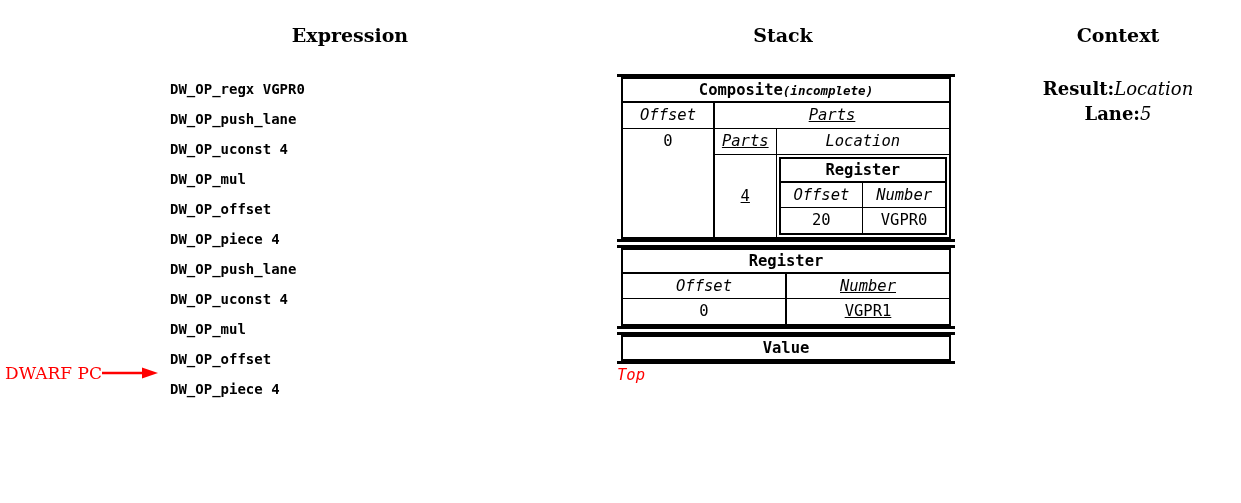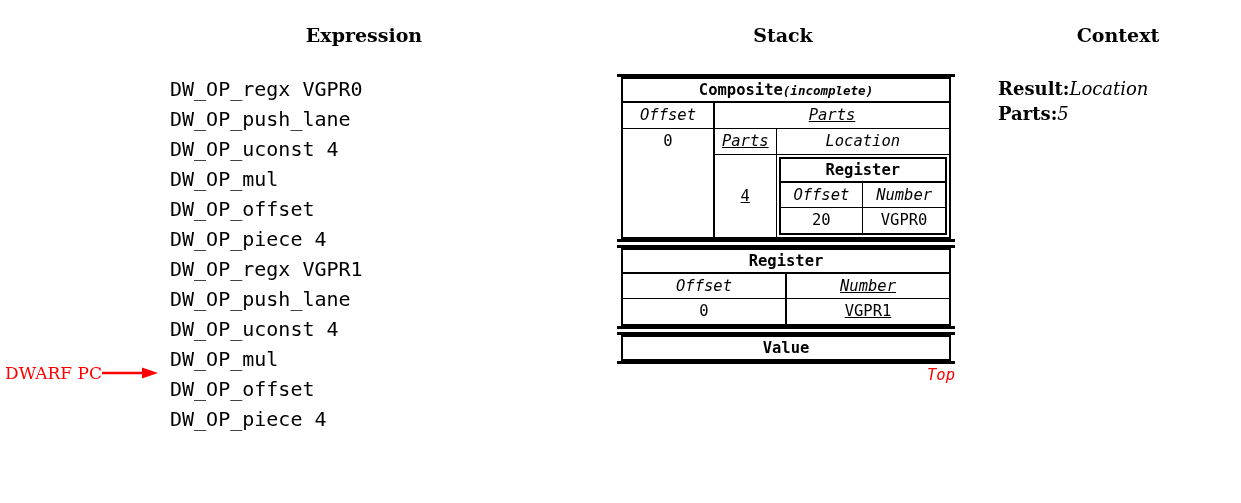--- a/index.html
+++ b/index.html
@@ -19,39 +19,40 @@
   
   .col-head {
     position: absolute;
     font-family: "DejaVu Serif", serif;
     font-weight: bold;
     font-size: 19px;
     color: #000;
     text-align: center;
     white-space: nowrap;
   }
-  #head-expression { left: 244px; top: 24px; width: 240px; }
+  #head-expression { left: 230px; top: 24px; width: 240px; }
   #head-stack      { left: 663px; top: 24px; width: 240px; }
   #head-context    { left: 998px; top: 24px; width: 240px; }
 
   
   #expression-list {
     position: absolute;
     left: 170px;
     top: 74px;
     width: 300px;
   }
   .expr-line {
     font-family: "DejaVu Sans Mono", monospace;
-    font-size: 20px;
+    font-size: 14px;
     line-height: 30px;
     height: 30px;
     color: #000;
     white-space: pre;
     letter-spacing: 0px;
+    font-weight: bold;
   }
 
   
   #pc-marker {
     position: absolute;
     left: 5px;
     top: 362px;
     display: flex;
     align-items: center;
     height: 22px;
@@ -134,35 +135,36 @@
     border-collapse: collapse;
     border: 2px solid #000;
     box-sizing: border-box;
     background: #fff;
   }
   .nested-wrap { padding: 2px 2px 2px 2px !important; border: 1px solid #000 !important; }
 
   
   #top-label {
     width: 338px;
-    text-align: right;
+    text-align: left;
     font-family: "DejaVu Sans Mono", monospace;
     font-style: italic;
     font-size: 15.5px;
     color: #ff0000;
     line-height: 22px;
     margin-left: 0;
   }
 
   
   #context-block {
     position: absolute;
     left: 998px;
     top: 76px;
     width: 240px;
+    text-align: center;
     font-family: "DejaVu Serif", serif;
     font-size: 18px;
     color: #000;
   }
   .ctx-row { line-height: 25px; white-space: nowrap; }
   .ctx-key { font-weight: bold; }
   .ctx-val { font-style: italic; }
 </style>
 </head>
 <body>
@@ -173,21 +175,20 @@
   <div class="col-head" id="head-context">Context</div>
   <div class="col-head" id="head-stack">Stack</div>
 
   <div id="expression-list">
     <div class="expr-line">DW_OP_regx VGPR0</div>
     <div class="expr-line">DW_OP_push_lane</div>
     <div class="expr-line">DW_OP_uconst 4</div>
     <div class="expr-line">DW_OP_mul</div>
     <div class="expr-line">DW_OP_offset</div>
     <div class="expr-line">DW_OP_piece 4</div>
-    <div class="expr-line">DW_OP_regx VGPR1</div>
     <div class="expr-line">DW_OP_push_lane</div>
     <div class="expr-line">DW_OP_uconst 4</div>
     <div class="expr-line">DW_OP_mul</div>
     <div class="expr-line">DW_OP_offset</div>
     <div class="expr-line">DW_OP_piece 4</div>
   </div>
 
   <div id="pc-marker">
     <span class="pc-label">DWARF PC</span>
     <svg class="pc-arrow" viewBox="0 0 56 14">
@@ -267,16 +268,16 @@
       </tr>
     </tbody>
       </table>
     <div class="rule-thick"></div>
 
     <div id="top-label">Top</div>
   </div>
 
   <div id="context-block">
     <div class="ctx-row"><span class="ctx-key">Result:</span><span class="ctx-val">Location</span></div>
-    <div class="ctx-row"><span class="ctx-key">Parts:</span><span class="ctx-val">5</span></div>
+    <div class="ctx-row"><span class="ctx-key">Lane:</span><span class="ctx-val">5</span></div>
   </div>
 
 </div>
 
 </body></html>

